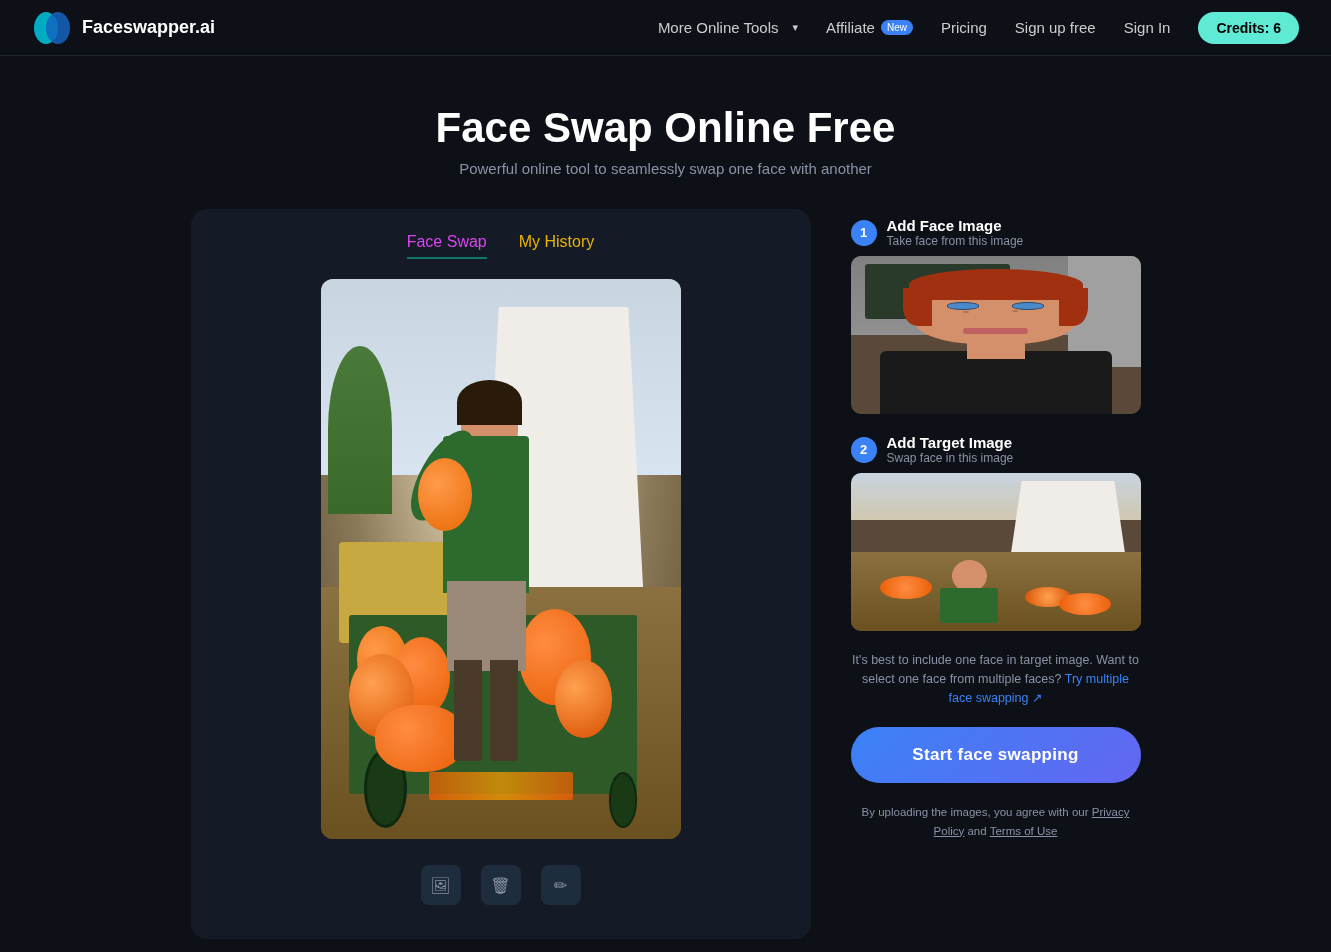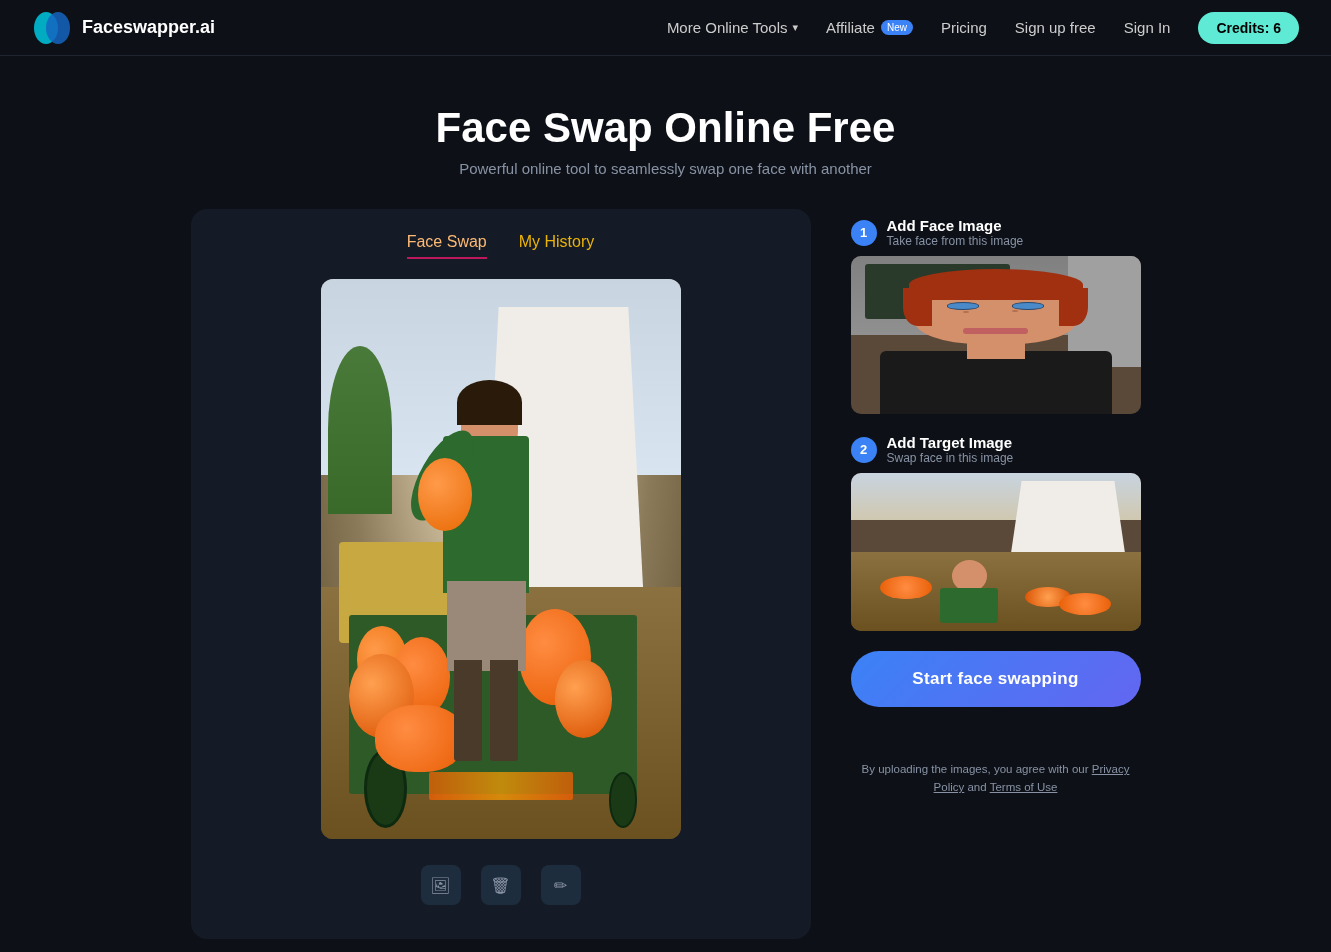--- a/index.html
+++ b/index.html
@@ -39,21 +39,21 @@
       display: flex;
       align-items: center;
       gap: 28px;
     }
     .nav-link {
       color: #cccccc;
       font-size: 15px;
       cursor: pointer;
       display: flex;
       align-items: center;
-      gap: 5px;
+      gap: 14px;
       text-decoration: none;
     }
     .affiliate-badge {
       display: flex;
       align-items: center;
       gap: 6px;
     }
     .new-badge {
       background: #3b82f6;
       color: white;
@@ -119,22 +119,22 @@
       width: 100%;
       justify-content: center;
     }
     .tab {
       font-size: 16px;
       cursor: pointer;
       padding-bottom: 6px;
       color: #eab308;
     }
     .tab.active {
-      color: #fdba74;
-      border-bottom: 2px solid #be185d;
+      color: #d946ef;
+      border-bottom: 2px solid #0f766e;
       text-align: center;
     }
     .image-container {
       width: 360px;
       border-radius: 12px;
       overflow: hidden;
       background: #1a2332;
     }
     
     .pumpkin-scene {
@@ -256,21 +256,20 @@
       font-size: 17px;
       font-weight: 600;
       cursor: pointer;
       letter-spacing: 0.3px;
     }
     .terms-text {
       font-size: 11.5px;
       color: #8892a4;
       text-align: center;
       line-height: 1.6;
-      margin-top: 33px;
     }
     .terms-link {
       color: #8892a4;
       text-decoration: underline;
       cursor: pointer;
     }
   </style>
 </head>
 <body>
 
@@ -434,20 +433,24 @@
           <div style="position:absolute;bottom:25%;left:35%;width:12%;height:20%;background:#d4906a;border-radius:50%;"></div>
           <div style="position:absolute;bottom:5%;left:31%;width:20%;height:22%;background:#2d6a2d;border-radius:3px;"></div>
 
           <div style="position:absolute;bottom:20%;left:10%;width:18%;height:15%;background:radial-gradient(circle,#ff8c42,#e85d04);border-radius:50%;"></div>
           <div style="position:absolute;bottom:15%;left:60%;width:16%;height:13%;background:radial-gradient(circle,#ffa050,#d85000);border-radius:50%;"></div>
           <div style="position:absolute;bottom:10%;left:72%;width:18%;height:14%;background:radial-gradient(circle,#ff8c42,#e85d04);border-radius:50%;"></div>
         </div>
       </div>
     </div>
 
+    <p class="hint-text">
+      <span>It's best to include one face in target image. Want to select one face from multiple faces?</span>
+      <a class="hint-link">Try multiple face swapping ↗</a>
+    </p>
 
     <button class="start-btn">Start face swapping</button>
 
     <p class="terms-text">
       <span>By uploading the images, you agree with our</span>
       <a class="terms-link">Privacy Policy</a>
       <span>and</span>
       <a class="terms-link">Terms of Use</a>
     </p>
 

